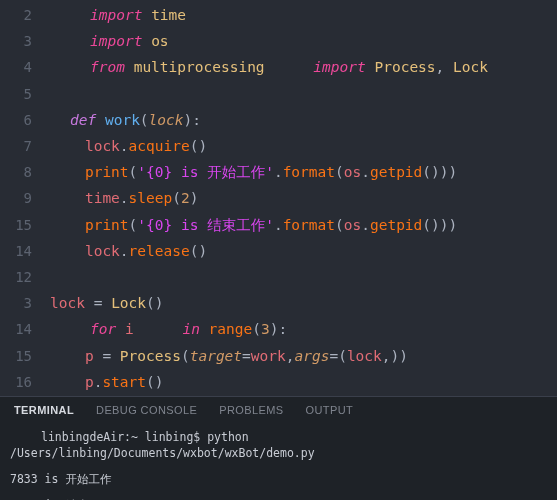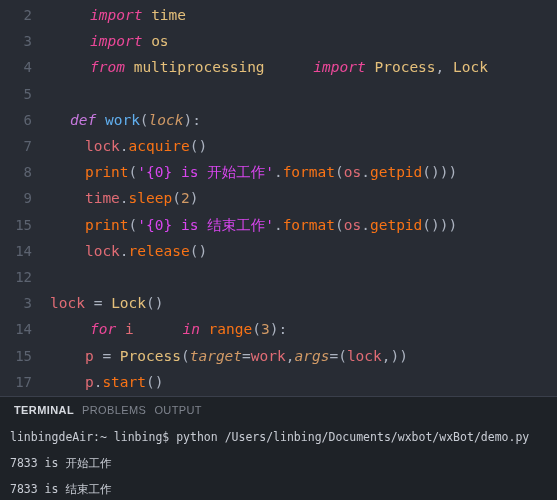--- a/index.html
+++ b/index.html
@@ -25,34 +25,34 @@
 .name { color: #61afef; }
 .param { color: #d19a66; font-style: italic; }
 .var { color: #e06c75; }
 .call { color: #f97316; }
 .str { color: #d946ef; }
 .num { color: #d19a66; }
 .p { color: #abb2bf; }
 .obj { color: #e5c07b; }
 
 .panel-tabs {
-  display: flex; gap: 8px; background: #1e2227;
+  display: flex; gap: 22px; background: #1e2227;
   padding: 7px 14px; border-top: 1px solid #3a3f4b;
   font-family: -apple-system, "Segoe UI", Arial, sans-serif;
   font-size: 11px; letter-spacing: 0.4px;
 }
 .tab { color: #7f848e; cursor: pointer; }
 .tab.active { color: #d7dae0; font-weight: 600; }
 
 .terminal {
   background: #1e2227; padding: 6px 10px 10px 10px;
   font-size: 11.5px; line-height: 16px; height: 80px;
   font-family: "Menlo", "Consolas", monospace; color: #c8ccd4;
 }
-.prompt-host { color: #c8ccd4; }
+.prompt-host { color: #c8ccd4; margin-left: 31px; }
 .cmd { color: #c8ccd4; margin-top: 9px; }
 .out { color: #c8ccd4; margin-top: 10px; }
 </style>
 </head>
 <body>
 
 <div class="editor">
   <div class="gutter">
       <div>2</div>
       <div>3</div>
@@ -61,27 +61,28 @@
       <div>6</div>
       <div>7</div>
       <div>8</div>
       <div>9</div>
       <div>15</div>
       <div>14</div>
       <div>12</div>
       <div>3</div>
       <div>14</div>
       <div>15</div>
-      <div>17</div>
+      <div>16</div>
     </div>
   <div class="code"><div><span class="kw">import</span><span class="p"> </span><span class="mod">time</span></div><div><span class="kw">import</span><span class="p"> </span><span class="mod">os</span></div><div><span class="kw">from</span><span class="p"> </span><span class="mod">multiprocessing</span><span class="p"> </span><span class="kw">import</span><span class="p"> </span><span class="mod">Process</span><span class="p">, </span><span class="mod">Lock</span></div><div>&nbsp;</div><div><span class="def">def</span><span class="p"> </span><span class="name">work</span><span class="p">(</span><span class="param">lock</span><span class="p">):</span></div><div><span class="p">    </span><span class="var">lock</span><span class="p">.</span><span class="call">acquire</span><span class="p">()</span></div><div><span class="p">    </span><span class="call">print</span><span class="p">(</span><span class="str">'{0} is 开始工作'</span><span class="p">.</span><span class="call">format</span><span class="p">(</span><span class="var">os</span><span class="p">.</span><span class="call">getpid</span><span class="p">()))</span></div><div><span class="p">    </span><span class="var">time</span><span class="p">.</span><span class="call">sleep</span><span class="p">(</span><span class="num">2</span><span class="p">)</span></div><div><span class="p">    </span><span class="call">print</span><span class="p">(</span><span class="str">'{0} is 结束工作'</span><span class="p">.</span><span class="call">format</span><span class="p">(</span><span class="var">os</span><span class="p">.</span><span class="call">getpid</span><span class="p">()))</span></div><div><span class="p">    </span><span class="var">lock</span><span class="p">.</span><span class="call">release</span><span class="p">()</span></div><div>&nbsp;</div><div><span class="var">lock</span><span class="p"> = </span><span class="obj">Lock</span><span class="p">()</span></div><div><span class="kw">for</span><span class="p"> </span><span class="var">i</span><span class="p"> </span><span class="kw">in</span><span class="p"> </span><span class="call">range</span><span class="p">(</span><span class="num">3</span><span class="p">):</span></div><div><span class="p">    </span><span class="var">p</span><span class="p"> = </span><span class="obj">Process</span><span class="p">(</span><span class="param">target</span><span class="p">=</span><span class="var">work</span><span class="p">,</span><span class="param">args</span><span class="p">=(</span><span class="var">lock</span><span class="p">,))</span></div><div><span class="p">    </span><span class="var">p</span><span class="p">.</span><span class="call">start</span><span class="p">()</span></div></div>
 </div>
 
 <div class="panel-tabs">
     <div class="tab active">TERMINAL</div>
+    <div class="tab">DEBUG CONSOLE</div>
     <div class="tab">PROBLEMS</div>
     <div class="tab">OUTPUT</div>
   </div>
 
 <div class="terminal">
     <div><span class="prompt-host">linbingdeAir:~ linbing$ </span><span class="cmd">python /Users/linbing/Documents/wxbot/wxBot/demo.py</span></div>
     <div class="out">7833 is 开始工作</div>
     <div class="out">7833 is 结束工作</div>
     <div class="out">7834 is 结束工作</div>
   </div>

